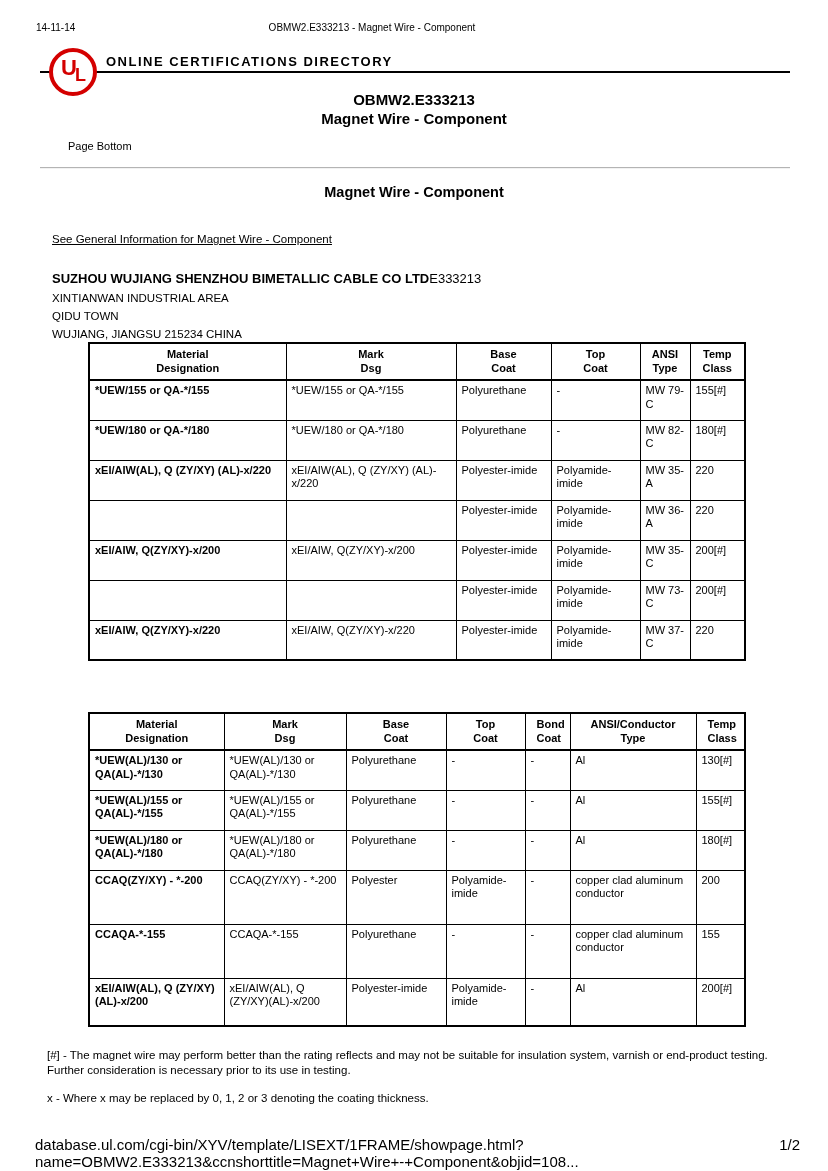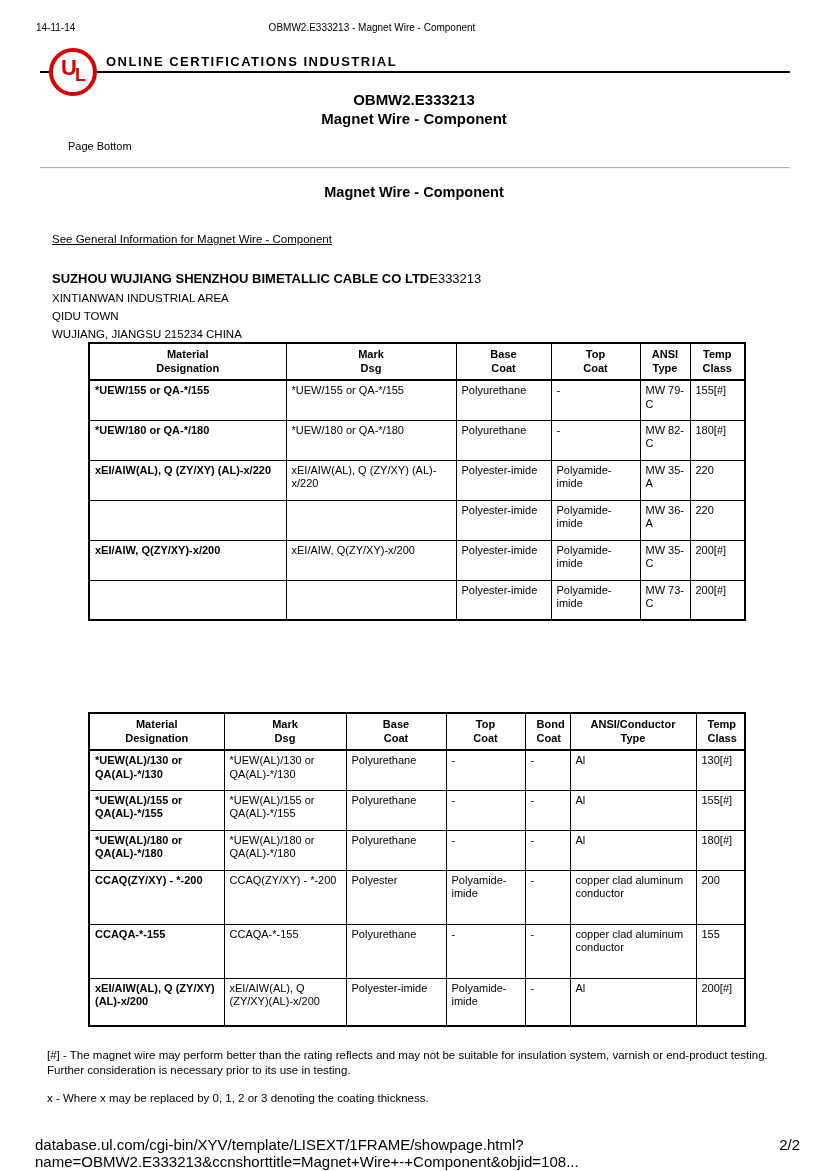--- a/index.html
+++ b/index.html
@@ -114,21 +114,21 @@
   <span class="print-date">14-11-14</span>
   <span class="print-doc-title">OBMW2.E333213 - Magnet Wire - Component</span>
 </div>
 
 <div class="masthead">
   <div class="masthead-rule"></div>
   <div class="ul-logo">
     <span class="letter-u">U</span>
     <span class="letter-l">L</span>
   </div>
-  <div class="directory-title">ONLINE CERTIFICATIONS INDUSTRIAL</div>
+  <div class="directory-title">ONLINE CERTIFICATIONS DIRECTORY</div>
 </div>
 
 <div class="doc-title-block">
   <div class="line">OBMW2.E333213</div>
   <div class="line">Magnet Wire - Component</div>
 </div>
 
 <a class="page-bottom-link">Page Bottom</a>
 
 <div class="groove-rule"></div>
@@ -214,20 +214,28 @@
         <td>MW 35-C</td>
         <td>200[#]</td>
       </tr>
       <tr>
         <td></td>
         <td></td>
         <td>Polyester-imide</td>
         <td>Polyamide-imide</td>
         <td>MW 73-C</td>
         <td>200[#]</td>
+      </tr>
+      <tr>
+        <td>xEI/AIW, Q(ZY/XY)-x/220</td>
+        <td>xEI/AIW, Q(ZY/XY)-x/220</td>
+        <td>Polyester-imide</td>
+        <td>Polyamide-imide</td>
+        <td>MW 37-C</td>
+        <td>220</td>
       </tr>
     </tbody>
   </table>
 <table class="spec" id="spec-table-2">
     <colgroup>
       <col style="width: 135px;">
       <col style="width: 122px;">
       <col style="width: 100px;">
       <col style="width: 79px;">
       <col style="width: 45px;">
@@ -310,14 +318,14 @@
     </tbody>
   </table>
 
 <div class="footnotes">
   <p>[#] - The magnet wire may perform better than the rating reflects and may not be suitable for insulation system, varnish or end-product testing. Further consideration is necessary prior to its use in testing.</p>
   <p>x - Where x may be replaced by 0, 1, 2 or 3 denoting the coating thickness.</p>
 </div>
 
 <div class="print-footer">
   <span>database.ul.com/cgi-bin/XYV/template/LISEXT/1FRAME/showpage.html?name=OBMW2.E333213&amp;ccnshorttitle=Magnet+Wire+-+Component&amp;objid=108...</span>
-  <span>2/2</span>
+  <span>1/2</span>
 </div>
 
 </body></html>

